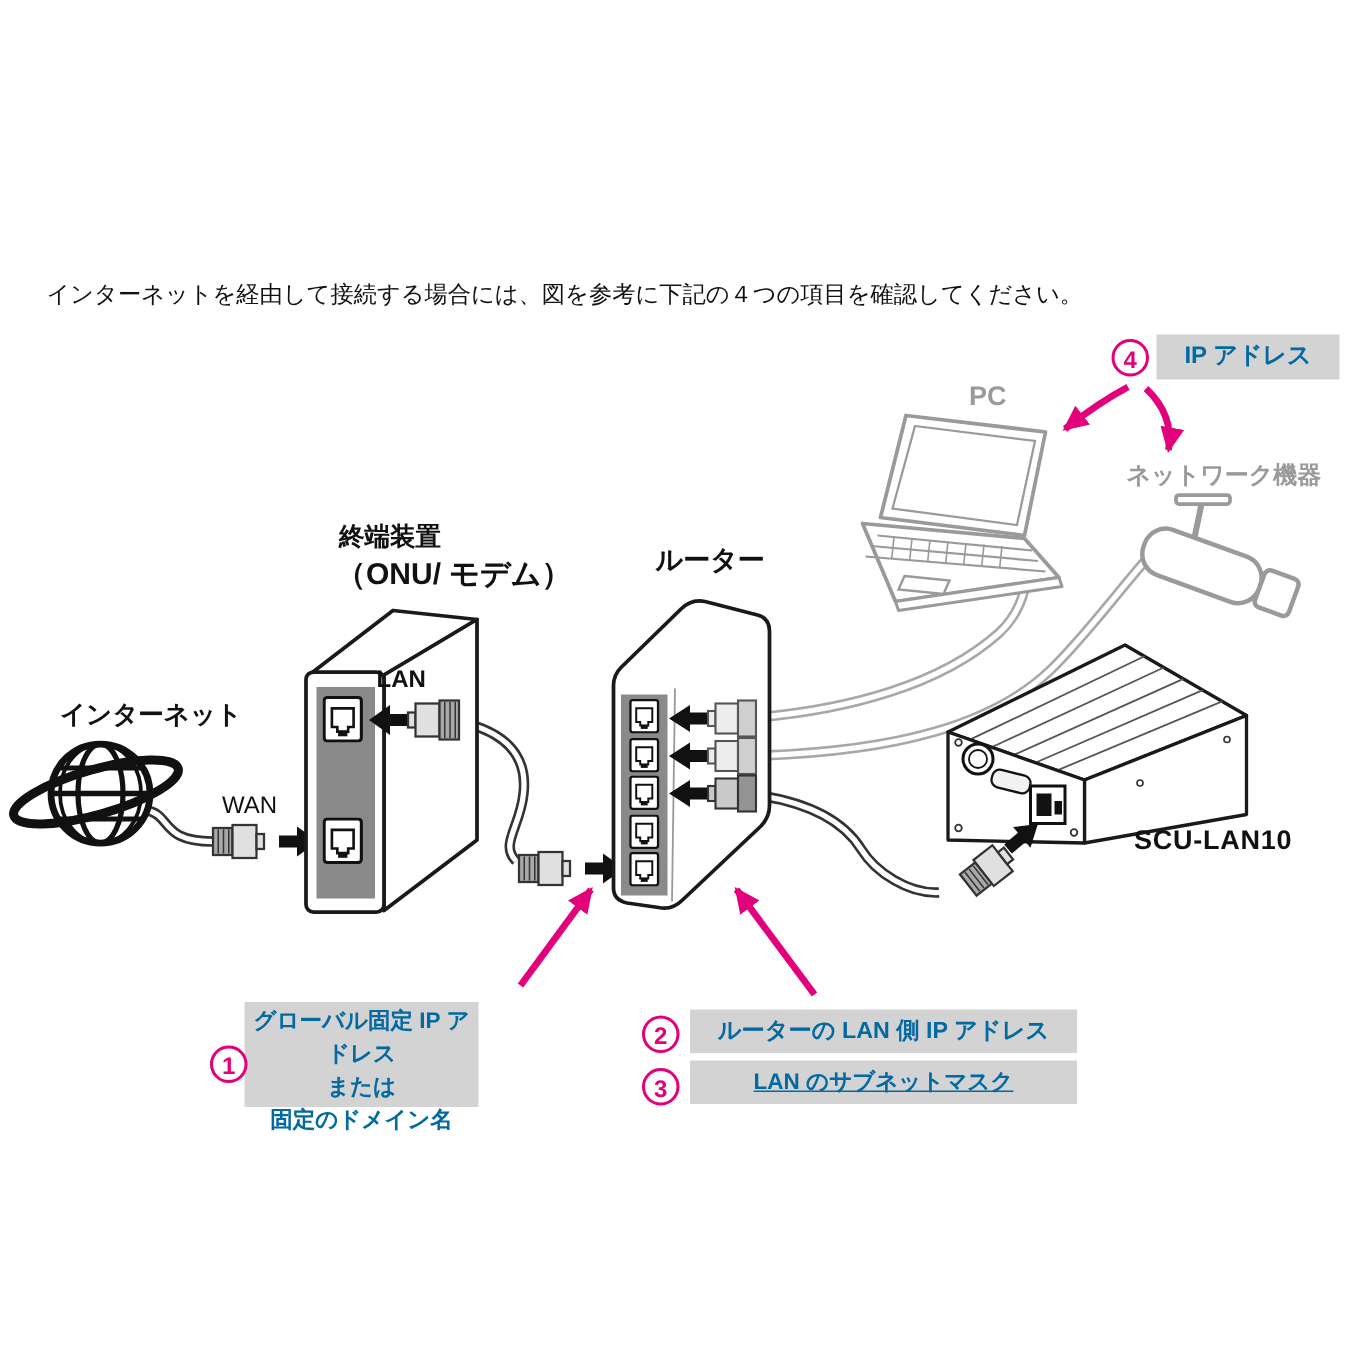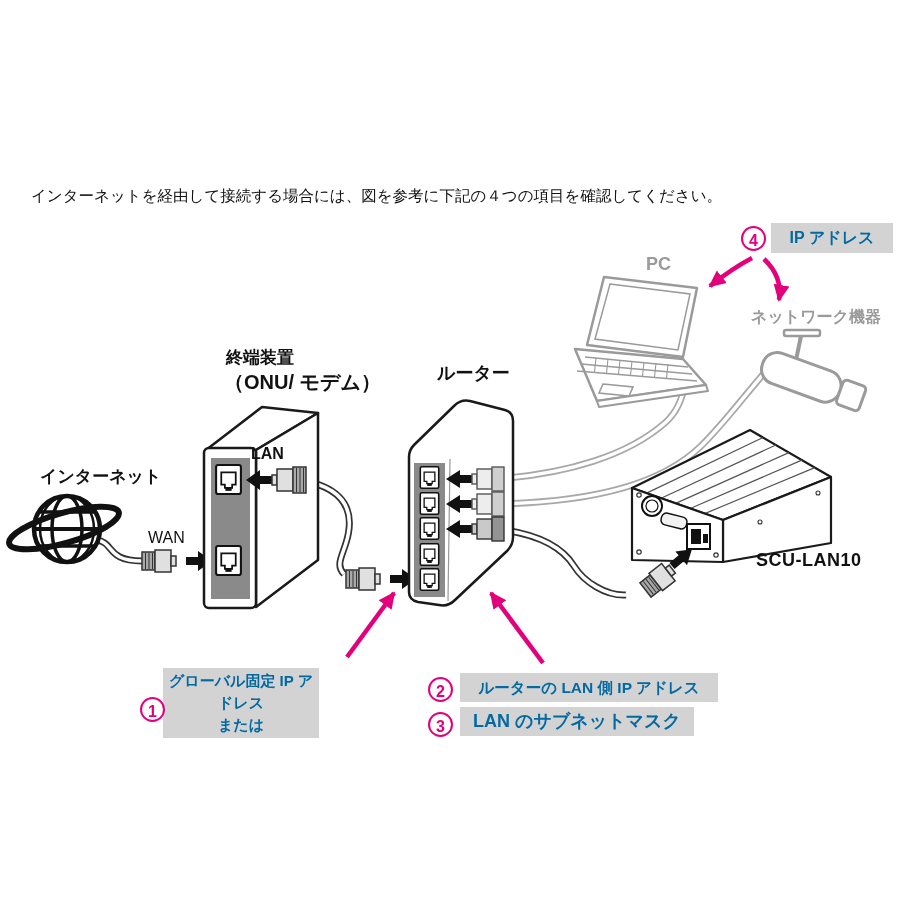--- a/index.html
+++ b/index.html
@@ -16,21 +16,21 @@
   .lbl-lan{left:251px;top:445px;font-size:16px;font-weight:bold;}
   .lbl-wan{left:148px;top:529px;font-size:16px;font-weight:normal;}
   .lbl-router{left:437px;top:361px;font-size:18px;font-weight:bold;}
   .lbl-pc{left:646px;top:254px;font-size:18px;font-weight:bold;}
   .lbl-netdev{left:751px;top:307px;font-size:16px;font-weight:bold;}
   .lbl-scu{left:756px;top:550px;font-size:18px;font-weight:bold;letter-spacing:.5px;}
   .anno{position:absolute;background:#d3d3d3;color:#0369a1;font-weight:bold;text-align:center;}
   .anno4{left:771px;top:223px;width:122px;height:30px;line-height:30px;font-size:16px;}
   .anno1{left:163px;top:668px;width:156px;height:70px;font-size:15px;line-height:22px;padding-top:2px;box-sizing:border-box;}
   .anno2{left:460px;top:673px;width:258px;height:29px;line-height:29px;font-size:15.5px;}
-  .anno3{left:460px;top:707px;width:234px;height:29px;line-height:29px;font-size:18px;}
+  .anno3{left:460px;top:707px;width:258px;height:29px;line-height:29px;font-size:15px;text-decoration:underline;}
   .cnum{position:absolute;width:25px;height:25px;border:2px solid #e3007b;border-radius:50%;
         color:#e3007b;font-weight:bold;font-size:16px;line-height:25px;text-align:center;
         box-sizing:border-box;background:#fff;}
   .c1{left:140px;top:697px;} .c2{left:428px;top:677px;} .c3{left:428px;top:712px;} .c4{left:741px;top:226px;}
 </style>
 </head>
 <body>
 
 <div id="canvas">
 
@@ -207,20 +207,21 @@
   <div class="t lbl-wan">WAN</div>
   <div class="t lbl-router">ルーター</div>
   <div class="t lbl-pc gray">PC</div>
   <div class="t lbl-netdev gray">ネットワーク機器</div>
   <div class="t lbl-scu">SCU-LAN10</div>
 
   <div class="anno anno4">IP アドレス</div>
   <div class="anno anno1">
     <div>グローバル固定 IP アドレス</div>
     <div>または</div>
+    <div>固定のドメイン名</div>
   </div>
   <div class="anno anno2">ルーターの LAN 側 IP アドレス</div>
   <div class="anno anno3">LAN のサブネットマスク</div>
 
   <div class="cnum c1">1</div>
   <div class="cnum c2">2</div>
   <div class="cnum c3">3</div>
   <div class="cnum c4">4</div>
 
 </div>

